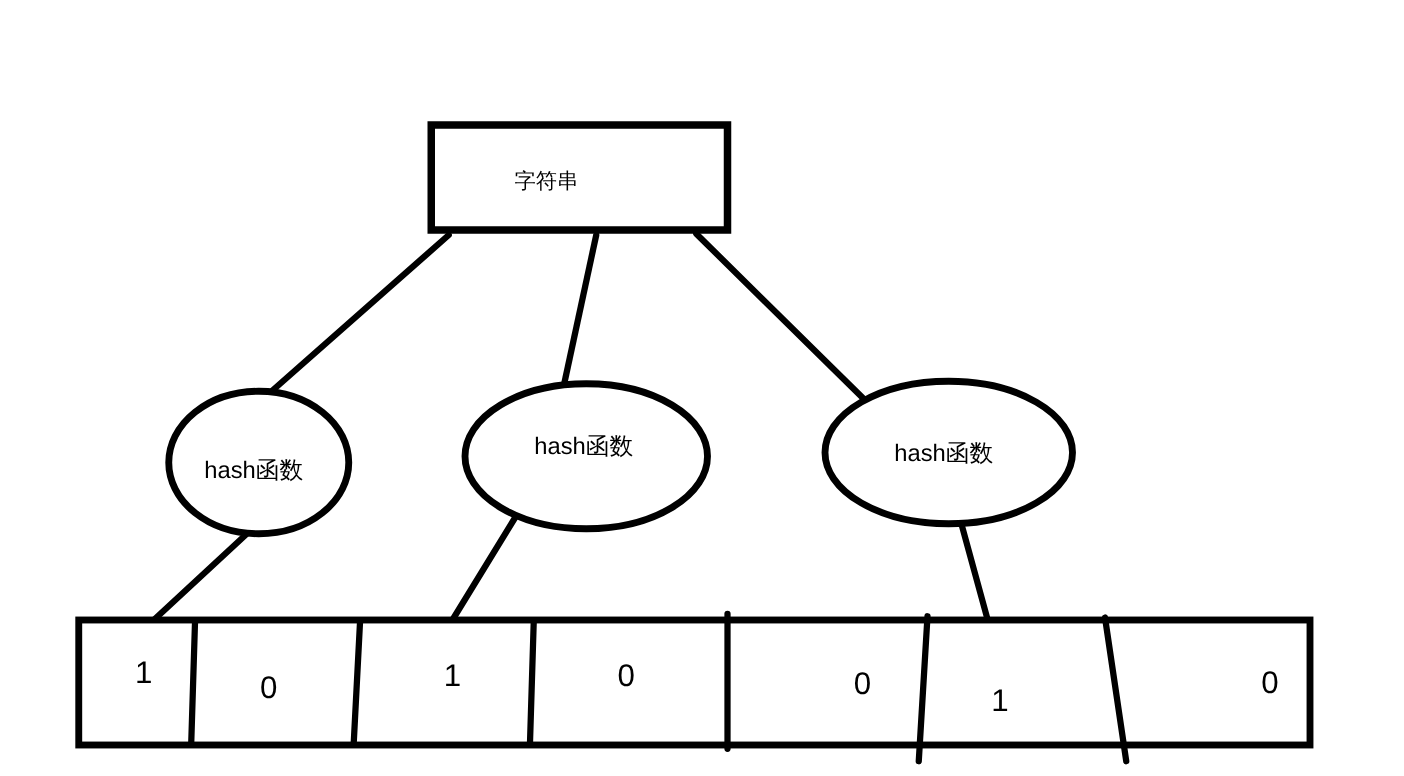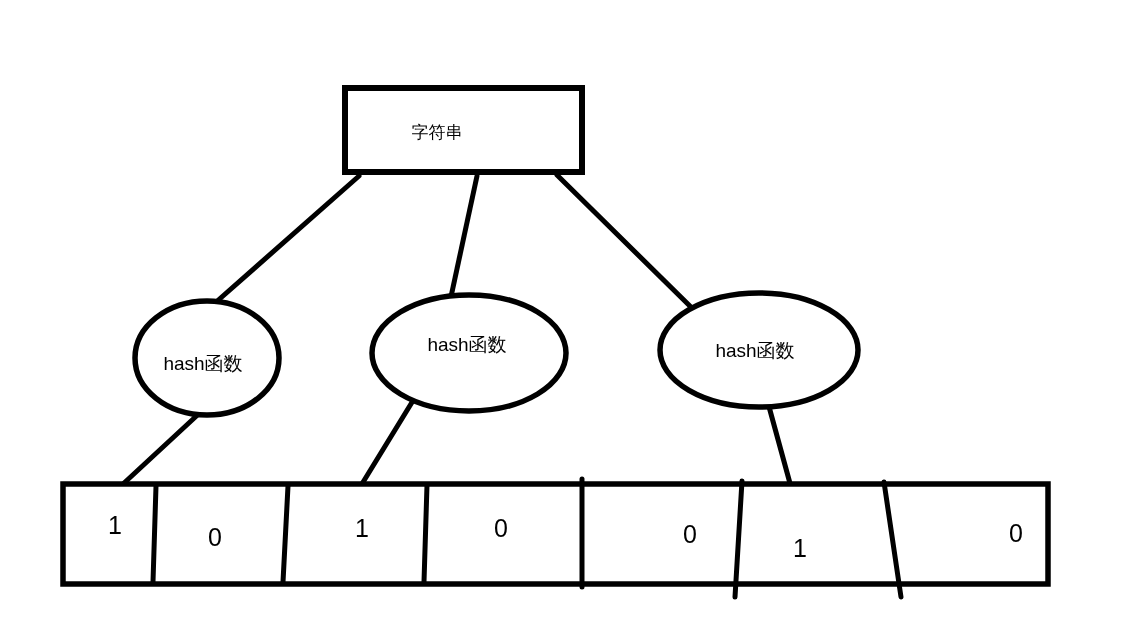--- a/index.html
+++ b/index.html
@@ -8,20 +8,21 @@
     width: 1123px;
     height: 621px;
     background: #ffffff;
     overflow: hidden;
     font-family: "Liberation Sans", "DejaVu Sans", sans-serif;
   }
   #diagram-wrap {
     position: relative;
     width: 1123px;
     height: 554px;
+    margin-top: 12px;
   }
   svg { display: block; }
   .shape {
     fill: #ffffff;
     stroke: #000000;
   }
   .box    { stroke-width: 6px; }
   .oval   { stroke-width: 5.5px; }
   .wire   { stroke: #000000; stroke-width: 5px; stroke-linecap: round; fill: none; }
   .frame  { stroke-width: 5.5px; }

